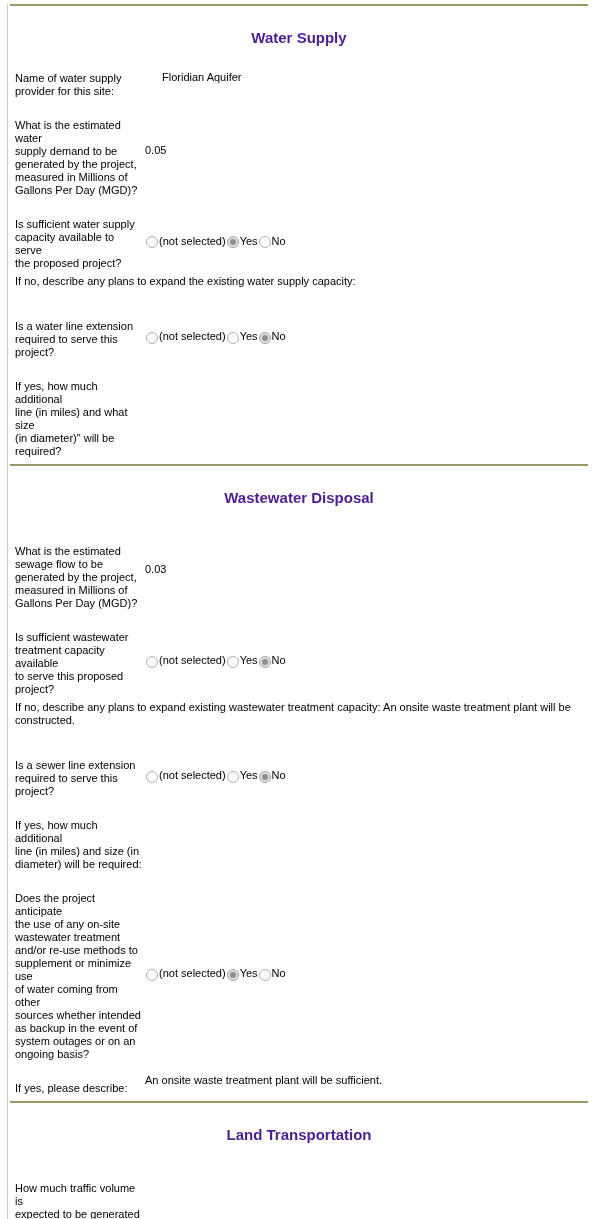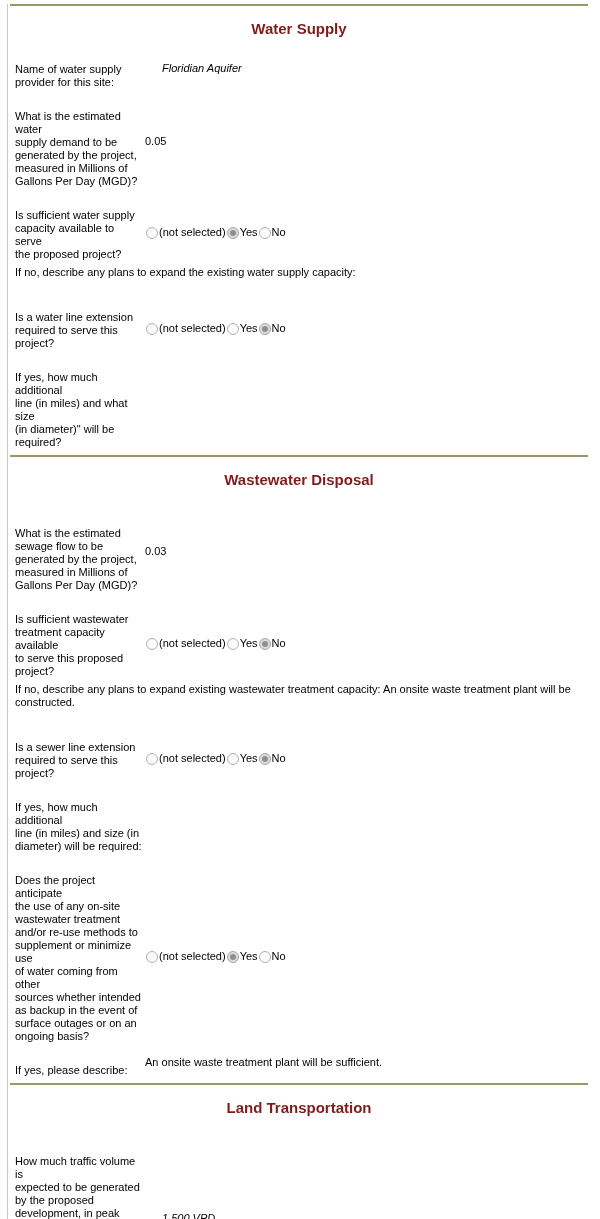--- a/index.html
+++ b/index.html
@@ -23,54 +23,54 @@
     border: none;
     border-top: 2px solid #999966;
     height: 0;
     margin: 6px 0 0 0;
   }
   .rule.top-rule { margin-top: 4px; }
   h2.section-title {
     font-size: 15px;
     line-height: 18px;
     font-weight: bold;
-    color: #7f1d1d;
+    color: #4c1d95;
     text-align: center;
-    margin: 14px 0 22px 0;
+    margin: 23px 0 22px 0;
   }
   h2.section-title.tight { margin-bottom: 9px; }
   .row {
     display: flex;
     align-items: center;
     margin: 0 5px 5px 5px;
   }
   .label {
     flex: 0 0 127px;
     white-space: pre-line;
     align-self: center;
     margin-top: 16px;
   }
   .value {
     flex: 1;
     white-space: pre-line;
     padding-left: 3px;
   }
-  .value.pad { padding-left: 20px; font-style: italic; }
+  .value.pad { padding-left: 20px; }
   .para {
     margin: 0 5px 16px 5px;
     white-space: pre-line;
   }
   .radios {
     display: inline-flex;
     align-items: center;
     flex-wrap: nowrap;
   }
   .opt {
     display: inline-flex;
-    align-items: flex-end;
+    align-items: center;
   }
   .radio {
     display: inline-block;
     width: 10px;
     height: 10px;
     border: 1px solid #b2b2b2;
     border-radius: 50%;
     background: #fafafa;
     margin: 2px 1px 0 1px;
     position: relative;
@@ -199,21 +199,21 @@
 
   <div class="row">
     <div class="label">Does the project anticipate
 the use of any on-site
 wastewater treatment
 and/or re-use methods to
 supplement or minimize use
 of water coming from other
 sources whether intended
 as backup in the event of
-surface outages or on an
+system outages or on an
 ongoing basis?</div>
     <div class="value">
       <span class="radios">
         <span class="opt"><span class="radio"></span><span class="opt-label">(not selected)</span></span>
         <span class="opt"><span class="radio sel"></span><span class="opt-label">Yes</span></span>
         <span class="opt"><span class="radio"></span><span class="opt-label">No</span></span>
       </span>
     </div>
   </div>
 

